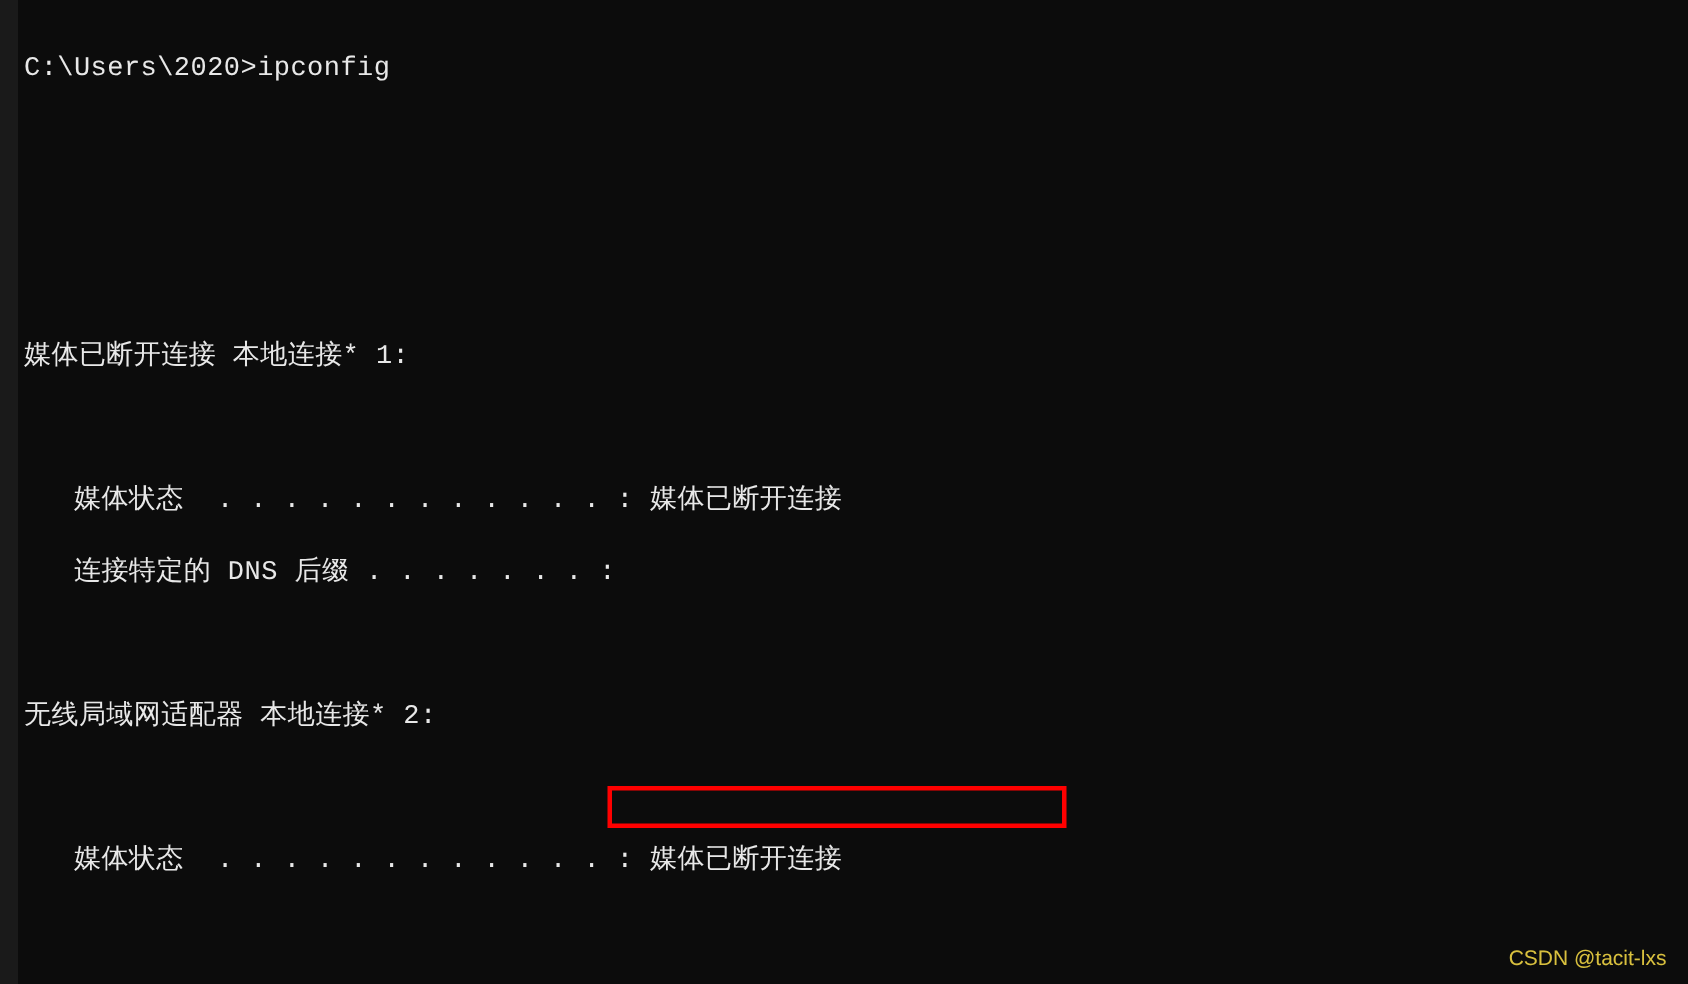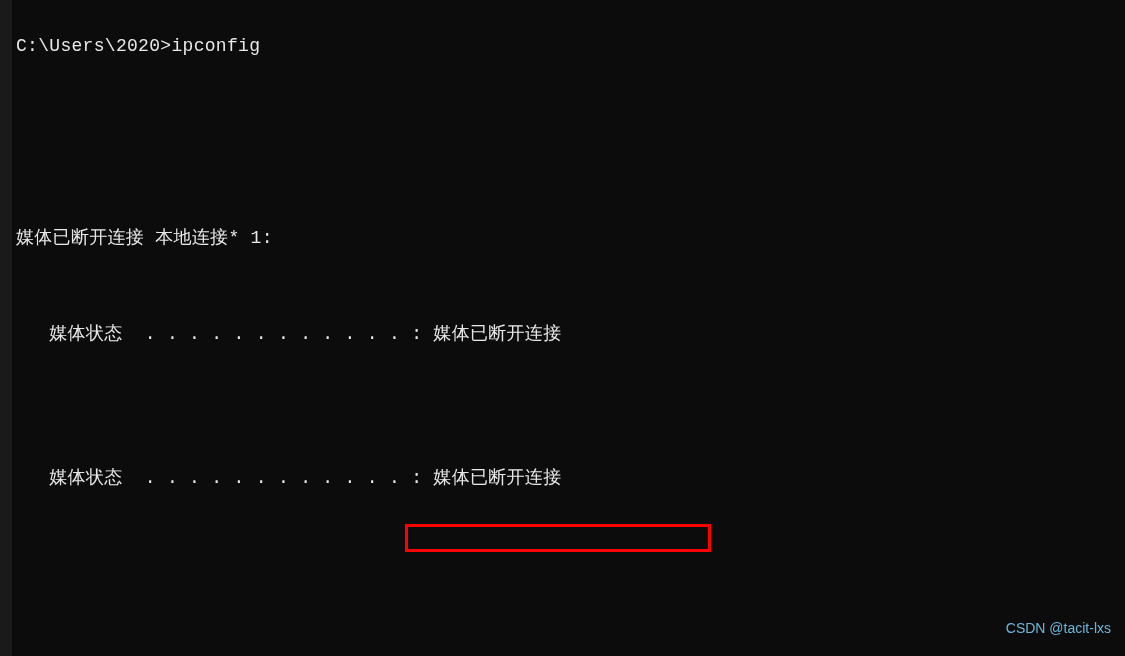--- a/index.html
+++ b/index.html
@@ -33,23 +33,23 @@
       position: absolute;
       border: 3px solid #ff0000;
       left: 405px;
       top: 524px;
       width: 306px;
       height: 28px;
       pointer-events: none;
     }
     .watermark {
       position: absolute;
-      bottom: 16px;
+      bottom: 6px;
       right: 14px;
-      color: #7dd3fc;
+      color: #fde047;
       font-size: 14px;
       font-family: sans-serif;
       opacity: 0.85;
     }
     .bottom-fade {
       position: absolute;
       bottom: 0;
       left: 12px;
       right: 0;
       height: 20px;
@@ -60,21 +60,23 @@
 <body>
 
 <div class="terminal">
 <div class="line">C:\Users\2020&gt;ipconfig</div>
 <div class="line"></div>
 <div class="line"></div>
 <div class="line"></div>
 <div class="line">媒体已断开连接 本地连接* 1:</div>
 <div class="line"></div>
 <div class="line"><span>   媒体状态  . . . . . . . . . . . . : </span><span>媒体已断开连接</span></div>
+<div class="line">   连接特定的 DNS 后缀 . . . . . . . :</div>
 <div class="line"></div>
+<div class="line">无线局域网适配器 本地连接* 2:</div>
 <div class="line"></div>
 <div class="line"><span>   媒体状态  . . . . . . . . . . . . : </span><span>媒体已断开连接</span></div>
 
 
 
 
 
 
 
 

